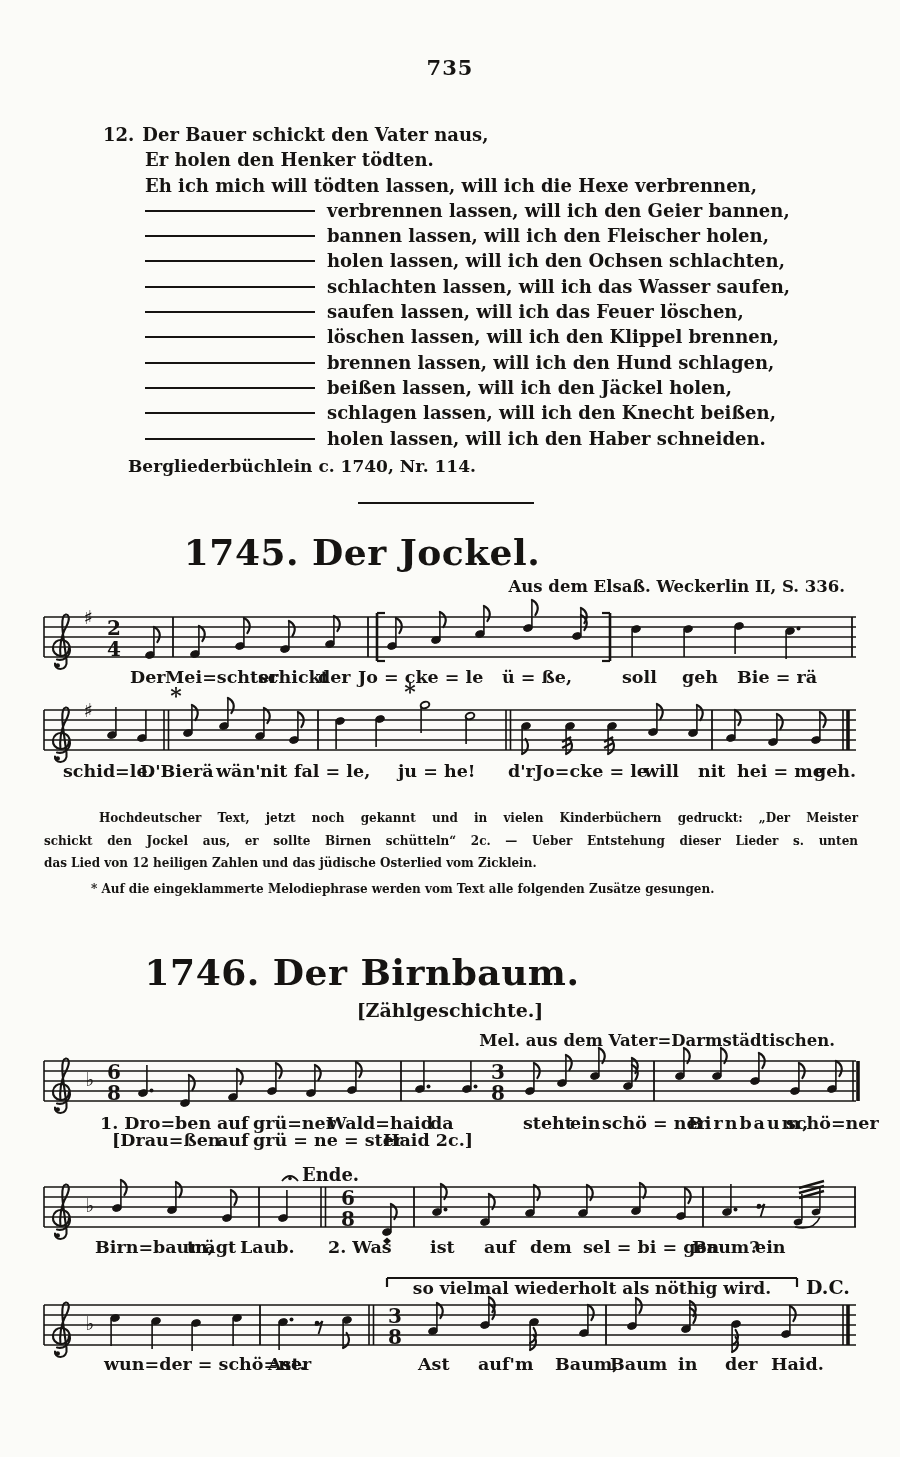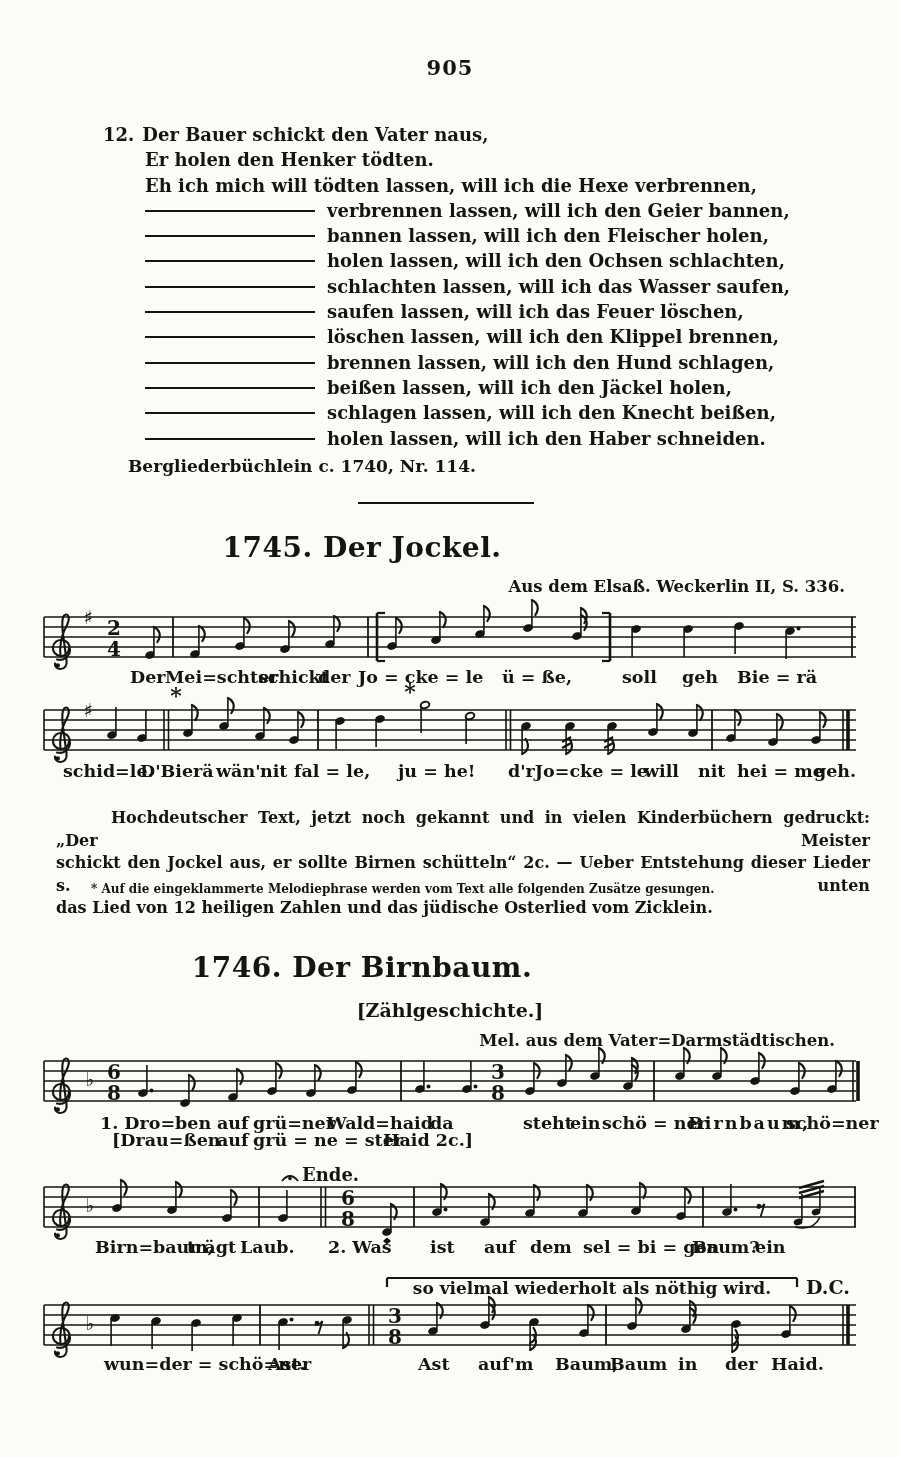--- a/index.html
+++ b/index.html
@@ -10,39 +10,39 @@
   }
   .abs{position:absolute;}
   .pageno{top:55px; left:0; width:900px; text-align:center; font-size:21px; letter-spacing:1px;}
   .verse{top:122px; left:103px; font-size:18px; line-height:25.3px; white-space:nowrap;}
   .verse .vl{padding-left:42px;}
   .verse .vl.first{padding-left:0;}
   .vnum{margin-right:8px;}
   .dashrule{display:inline-block; width:170px; height:0; border-top:2.2px solid #161412; margin-right:12px; vertical-align:5px;}
   .source{top:456px; left:100px; font-size:17px;margin-left:28px;}
   .rule{top:502px; left:358px; width:176px; height:2.4px; background:#161412;}
-  .title{left:0; width:724px; text-align:center; font-size:28px; letter-spacing:0.5px;}
+  .title{left:0; width:724px; text-align:center; font-size:36px; letter-spacing:0.5px;}
   .t1745{top:531px;}
   .t1746{top:951px;}
   .subtitle{top:999px; left:0; width:900px; text-align:center; font-size:19px;}
   .attr{font-size:16.5px; text-align:right;}
   .a1745{top:577px; right:55px;text-align:center;}
   .a1746{top:1031px; right:65px;}
-  .prose{top:807px; left:56px; width:814px; font-size:16px; line-height:22.6px;}
+  .prose{top:807px; left:44px; width:814px; font-size:12px; line-height:22.6px;}
   .prose .pl{text-align:justify; text-align-last:justify;}
   .prose .pl.lastline{text-align-last:left;}
   .prose .pl.ind{text-indent:55px;}
   .footnote{top:882px; left:36px; width:814px; font-size:12px; text-indent:55px;}
   svg.system{position:absolute; overflow:visible;}
 </style>
 </head>
 <body>
 
 <div class="page">
-  <div class="abs pageno">905</div>
+  <div class="abs pageno">735</div>
 
   <div class="abs verse" id="verse-block">
       <div class="vl first"><span class="vnum">12.</span>Der Bauer schickt den Vater naus,</div>
       <div class="vl">Er holen den Henker tödten.</div>
       <div class="vl">Eh ich mich will tödten lassen, will ich die Hexe verbrennen,</div>
       <div class="vl"><span class="dashrule"></span>verbrennen lassen, will ich den Geier bannen,</div>
       <div class="vl"><span class="dashrule"></span>bannen lassen, will ich den Fleischer holen,</div>
       <div class="vl"><span class="dashrule"></span>holen lassen, will ich den Ochsen schlachten,</div>
       <div class="vl"><span class="dashrule"></span>schlachten lassen, will ich das Wasser saufen,</div>
       <div class="vl"><span class="dashrule"></span>saufen lassen, will ich das Feuer löschen,</div>

